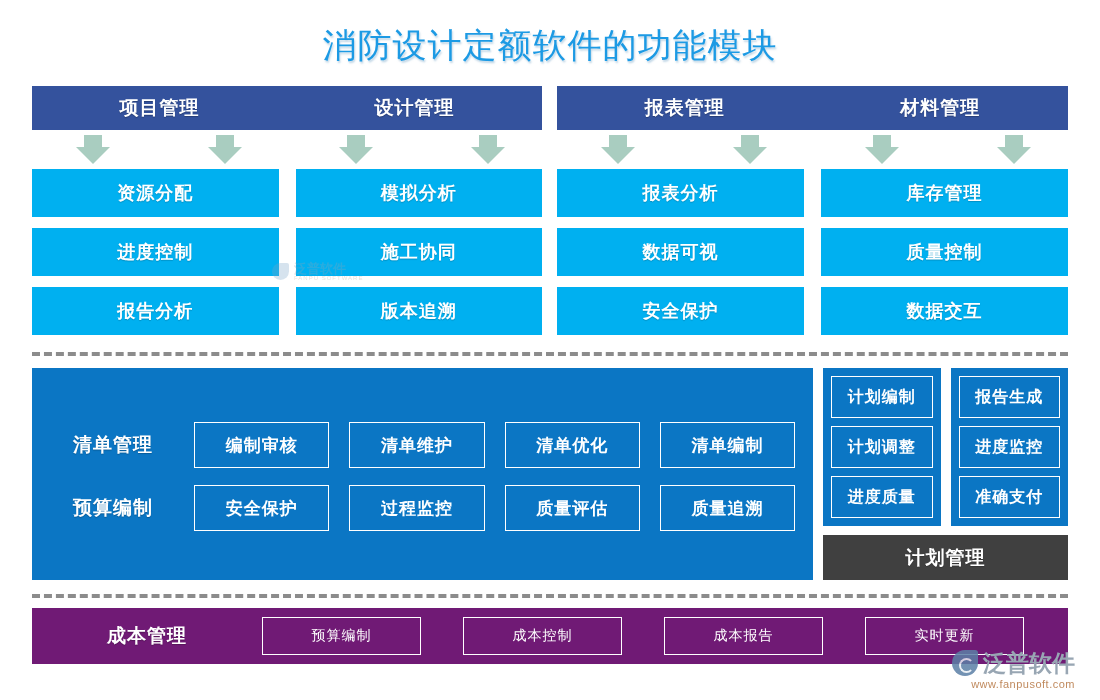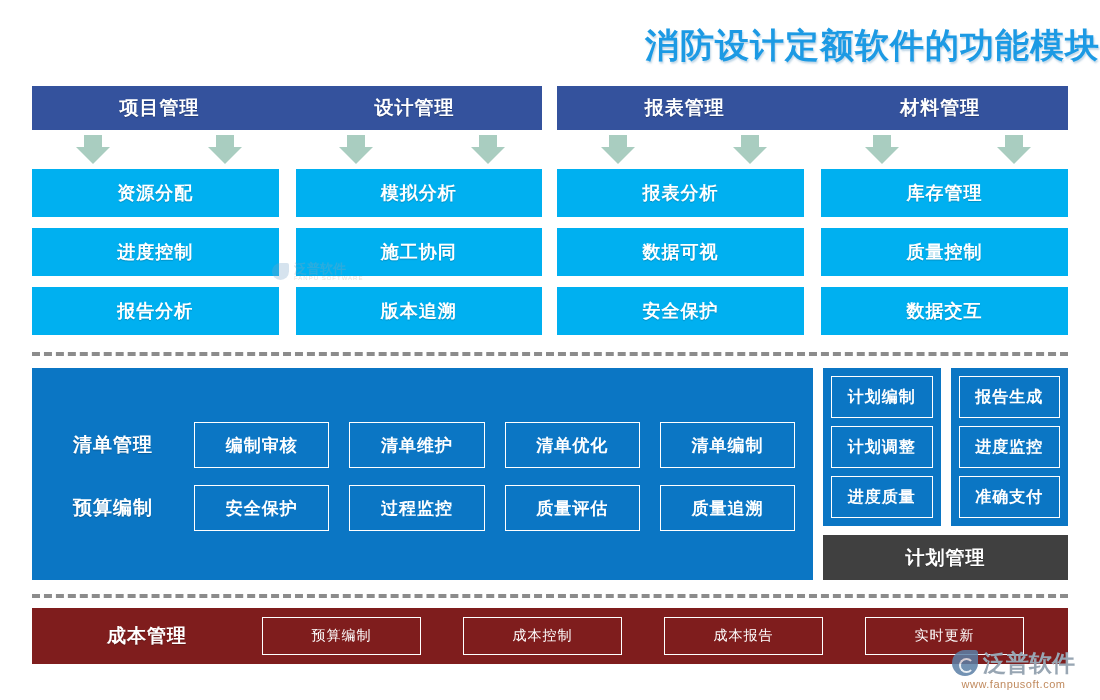--- a/index.html
+++ b/index.html
@@ -13,23 +13,23 @@
     position: relative;
     overflow: hidden;
     font-family: "Liberation Sans", "DejaVu Sans", sans-serif;
   }
 
   
   .page-title {
     position: absolute;
     left: 0; top: 23px;
     width: 1100px;
-    text-align: right;
+    text-align: center;
     font-size: 34px;
-    font-weight: bold;
+    font-weight: normal;
     color: #1c9ae4;
     letter-spacing: 1px;
     text-shadow: 1px 2px 2px rgba(140,180,210,0.55);
   }
 
   
   .top-section {
     position: absolute;
     left: 0; top: 86px;
     width: 1100px;
@@ -210,21 +210,21 @@
     letter-spacing: 1px;
     text-shadow: 0 1px 1px rgba(0,0,0,0.2);
   }
 
   
   .bottom-section {
     position: absolute;
     left: 32px; top: 608px;
     width: 1036px;
     height: 56px;
-    background: #7f1d1d;
+    background: #701a75;
     display: flex;
     align-items: center;
   }
   .bottom-label {
     width: 230px;
     text-align: center;
     color: #ffffff;
     font-size: 19px;
     font-weight: bold;
     letter-spacing: 1px;
@@ -303,21 +303,21 @@
     border-right-color: transparent;
   }
   .wm-corner .wm-text {
     font-size: 23px;
     font-weight: bold;
     color: #98a6b3;
     line-height: 1.0;
   }
   .wm-corner .wm-sub {
     margin-top: 2px;
-    text-align: center;
+    text-align: right;
     font-size: 11px;
     color: #c08a5e;
     letter-spacing: 0.5px;
   }
 </style>
 </head>
 <body>
 
 <div class="page-title">消防设计定额软件的功能模块</div>
 

